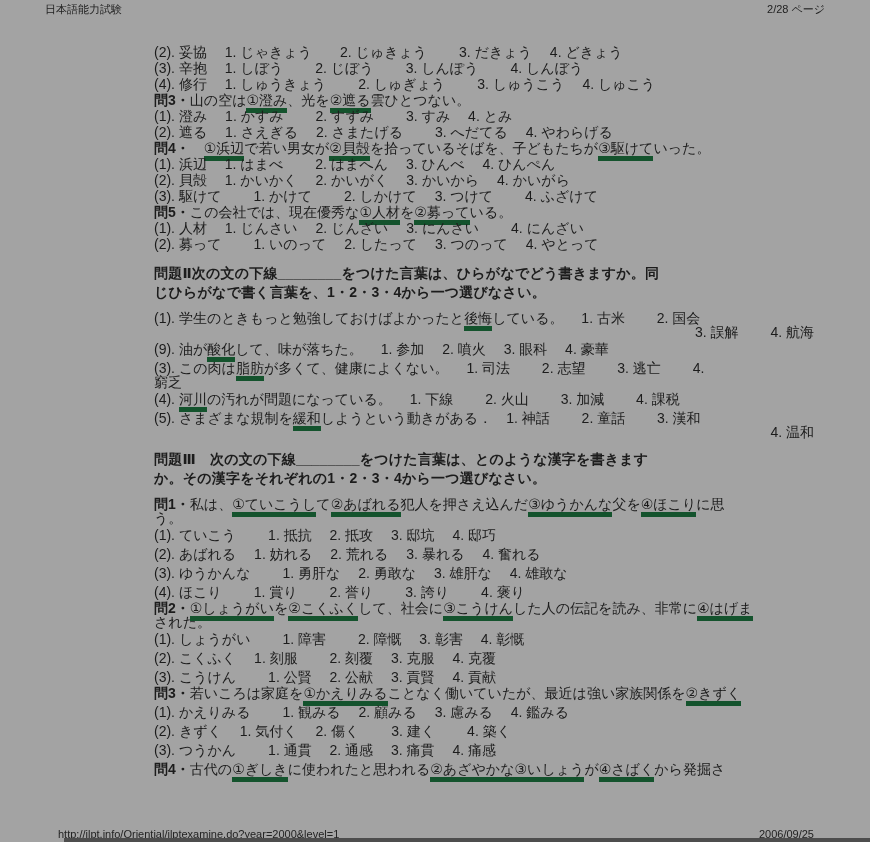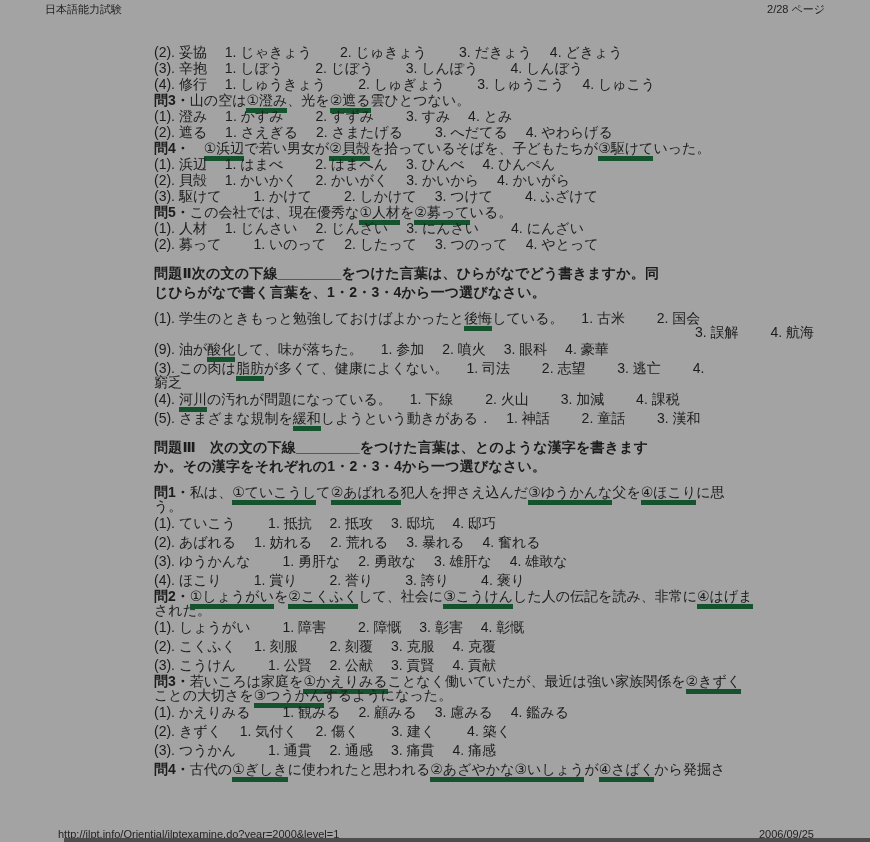--- a/index.html
+++ b/index.html
@@ -53,35 +53,35 @@
       <div class="line"><span>(2). 募って　　 1. いのって　 2. したって　 3. つのって　 4. やとって</span></div>
       <div class="line sec g-lg"><span class="b">問題Ⅱ次の文の下線________をつけた言葉は、ひらがなでどう書きますか。同</span></div>
       <div class="line sec"><span class="b">じひらがなで書く言葉を、1・2・3・4から一つ選びなさい。</span></div>
       <div class="line g-sm"><span>(1). 学生のときもっと勉強しておけばよかったと</span><span class="ul">後悔</span><span>している。　 1. 古米　　 2. 国会</span></div>
       <div class="line cont ind"><span>3. 誤解　　 4. 航海</span></div>
       <div class="line g-xs"><span>(9). 油が</span><span class="ul">酸化</span><span>して、味が落ちた。　 1. 参加　 2. 噴火　 3. 眼科　 4. 豪華</span></div>
       <div class="line g-xs"><span>(3). この肉は</span><span class="ul">脂肪</span><span>が多くて、健康によくない。　 1. 司法　　 2. 志望　　 3. 逃亡　　 4.</span></div>
       <div class="line cont"><span>窮乏</span></div>
       <div class="line g-xs"><span>(4). </span><span class="ul">河川</span><span>の汚れが問題になっている。　 1. 下線　　 2. 火山　　 3. 加減　　 4. 課税</span></div>
       <div class="line g-xs"><span>(5). さまざまな規制を</span><span class="ul">緩和</span><span>しようという動きがある．　1. 神話　　 2. 童話　　 3. 漢和</span></div>
+      <div class="line cont ind"><span>4. 温和</span></div>
       <div class="line sec g-lg"><span class="b">問題Ⅲ　次の文の下線________をつけた言葉は、とのような漢字を書きます</span></div>
       <div class="line sec"><span class="b">か。その漢字をそれぞれの1・2・3・4から一つ選びなさい。</span></div>
       <div class="line g-sm"><span class="b">問1・</span><span>私は、</span><span class="ul">①ていこうし</span><span>て</span><span class="ul">②あばれる</span><span>犯人を押さえ込んだ</span><span class="ul">③ゆうかんな</span><span>父を</span><span class="ul">④ほこり</span><span>に思</span></div>
       <div class="line cont"><span>う。</span></div>
       <div class="line g-xs"><span>(1). ていこう　　 1. 抵抗　 2. 抵攻　 3. 邸坑　 4. 邸巧</span></div>
       <div class="line g-xs"><span>(2). あばれる　 1. 妨れる　 2. 荒れる　 3. 暴れる　 4. 奮れる</span></div>
       <div class="line g-xs"><span>(3). ゆうかんな　　 1. 勇肝な　 2. 勇敢な　 3. 雄肝な　 4. 雄敢な</span></div>
       <div class="line g-xs"><span>(4). ほこり　　 1. 賞り　　 2. 誉り　　 3. 誇り　　 4. 褒り</span></div>
       <div class="line"><span class="b">問2・</span><span class="ul">①しょうがい</span><span>を</span><span class="ul">②こくふく</span><span>して、社会に</span><span class="ul">③こうけん</span><span>した人の伝記を読み、非常に</span><span class="ul">④はげま</span></div>
       <div class="line cont"><span>された。</span></div>
       <div class="line g-xs"><span>(1). しょうがい　　 1. 障害　　 2. 障慨　 3. 彰害　 4. 彰慨</span></div>
       <div class="line g-xs"><span>(2). こくふく　 1. 刻服　　 2. 刻覆　 3. 克服　 4. 克覆</span></div>
       <div class="line g-xs"><span>(3). こうけん　　 1. 公賢　 2. 公献　 3. 貢賢　 4. 貢献</span></div>
       <div class="line"><span class="b">問3・</span><span>若いころは家庭を</span><span class="ul">①かえりみる</span><span>ことなく働いていたが、最近は強い家族関係を</span><span class="ul">②きずく</span></div>
-      <div class="line cont"><span>ことの大切さを</span><span class="ul">③つうかん</span><span>するようになった。</span></div>
       <div class="line g-xs"><span>(1). かえりみる　　 1. 観みる　 2. 顧みる　 3. 慮みる　 4. 鑑みる</span></div>
       <div class="line g-xs"><span>(2). きずく　 1. 気付く　 2. 傷く　　 3. 建く　　 4. 築く</span></div>
       <div class="line g-xs"><span>(3). つうかん　　 1. 通貫　 2. 通感　 3. 痛貫　 4. 痛感</span></div>
       <div class="line g-xs"><span class="b">問4・</span><span>古代の</span><span class="ul">①ぎしき</span><span>に使われたと思われる</span><span class="ul">②あざやかな</span><span class="ul">③いしょう</span><span>が</span><span class="ul">④さばく</span><span>から発掘さ</span></div>
     </div>
 
   <div class="ftr">
     <span>http://jlpt.info/Oriential/jlptexamine.do?year=2000&amp;level=1</span>
     <span>2006/09/25</span>
   </div>

